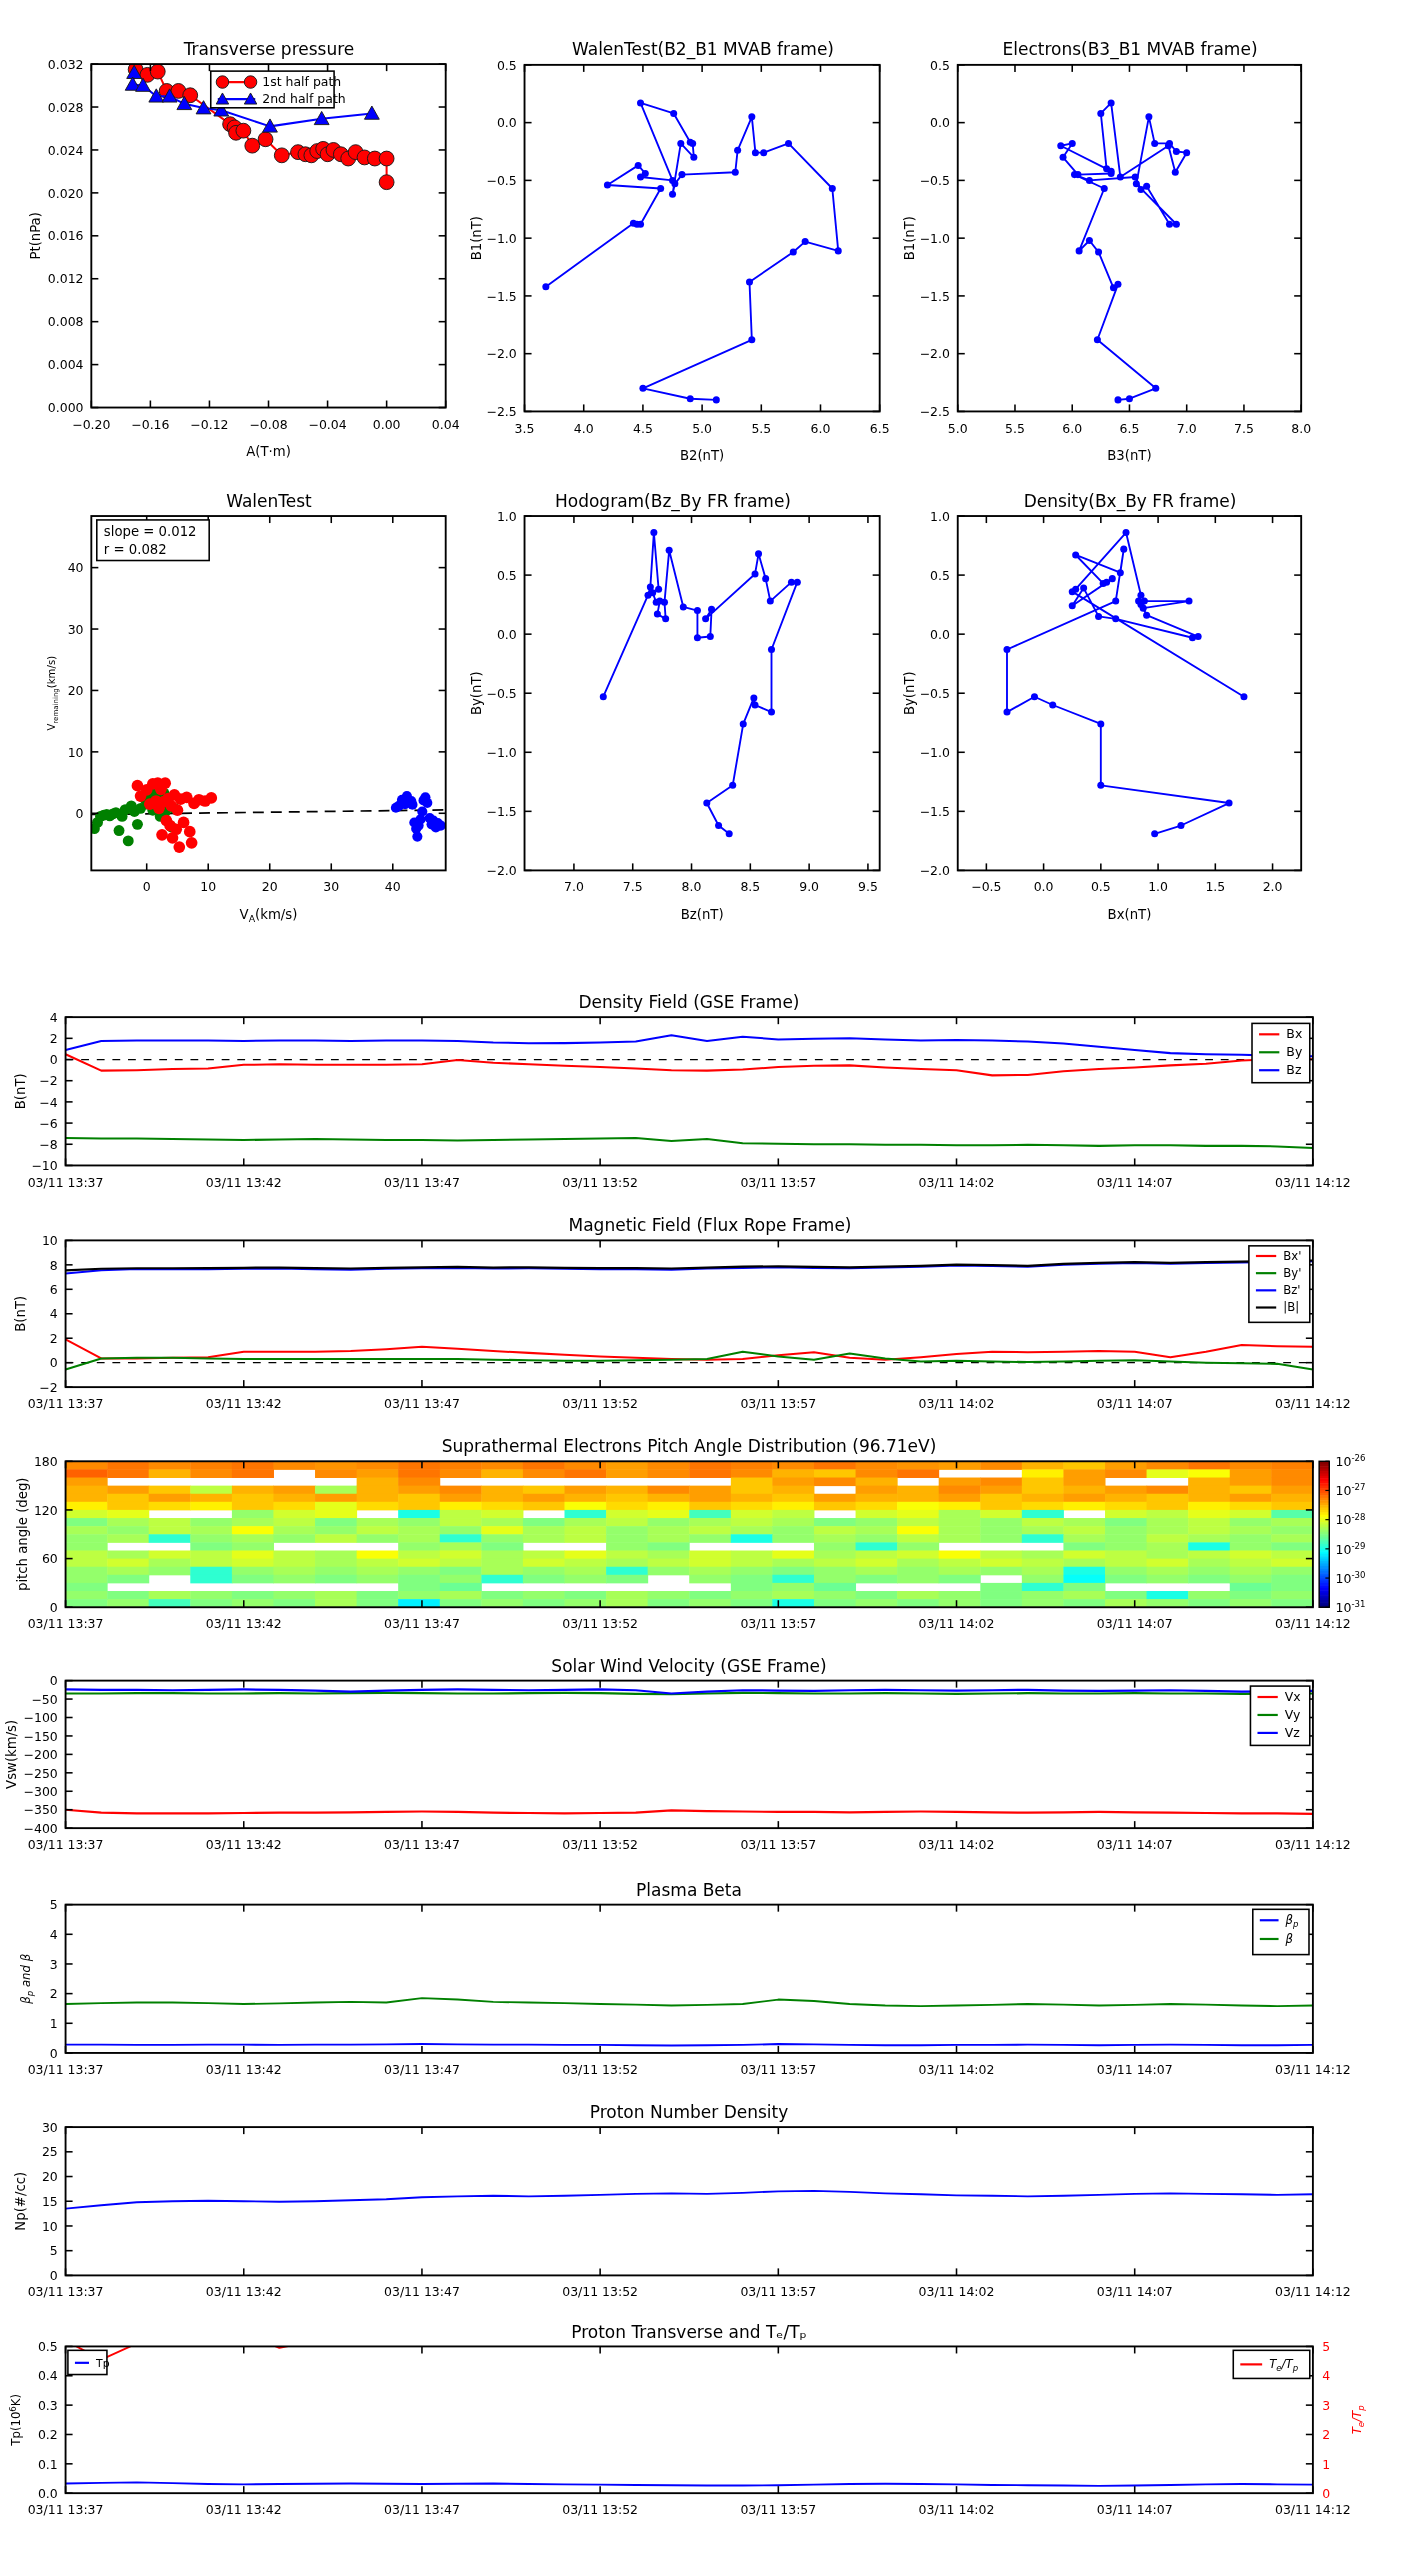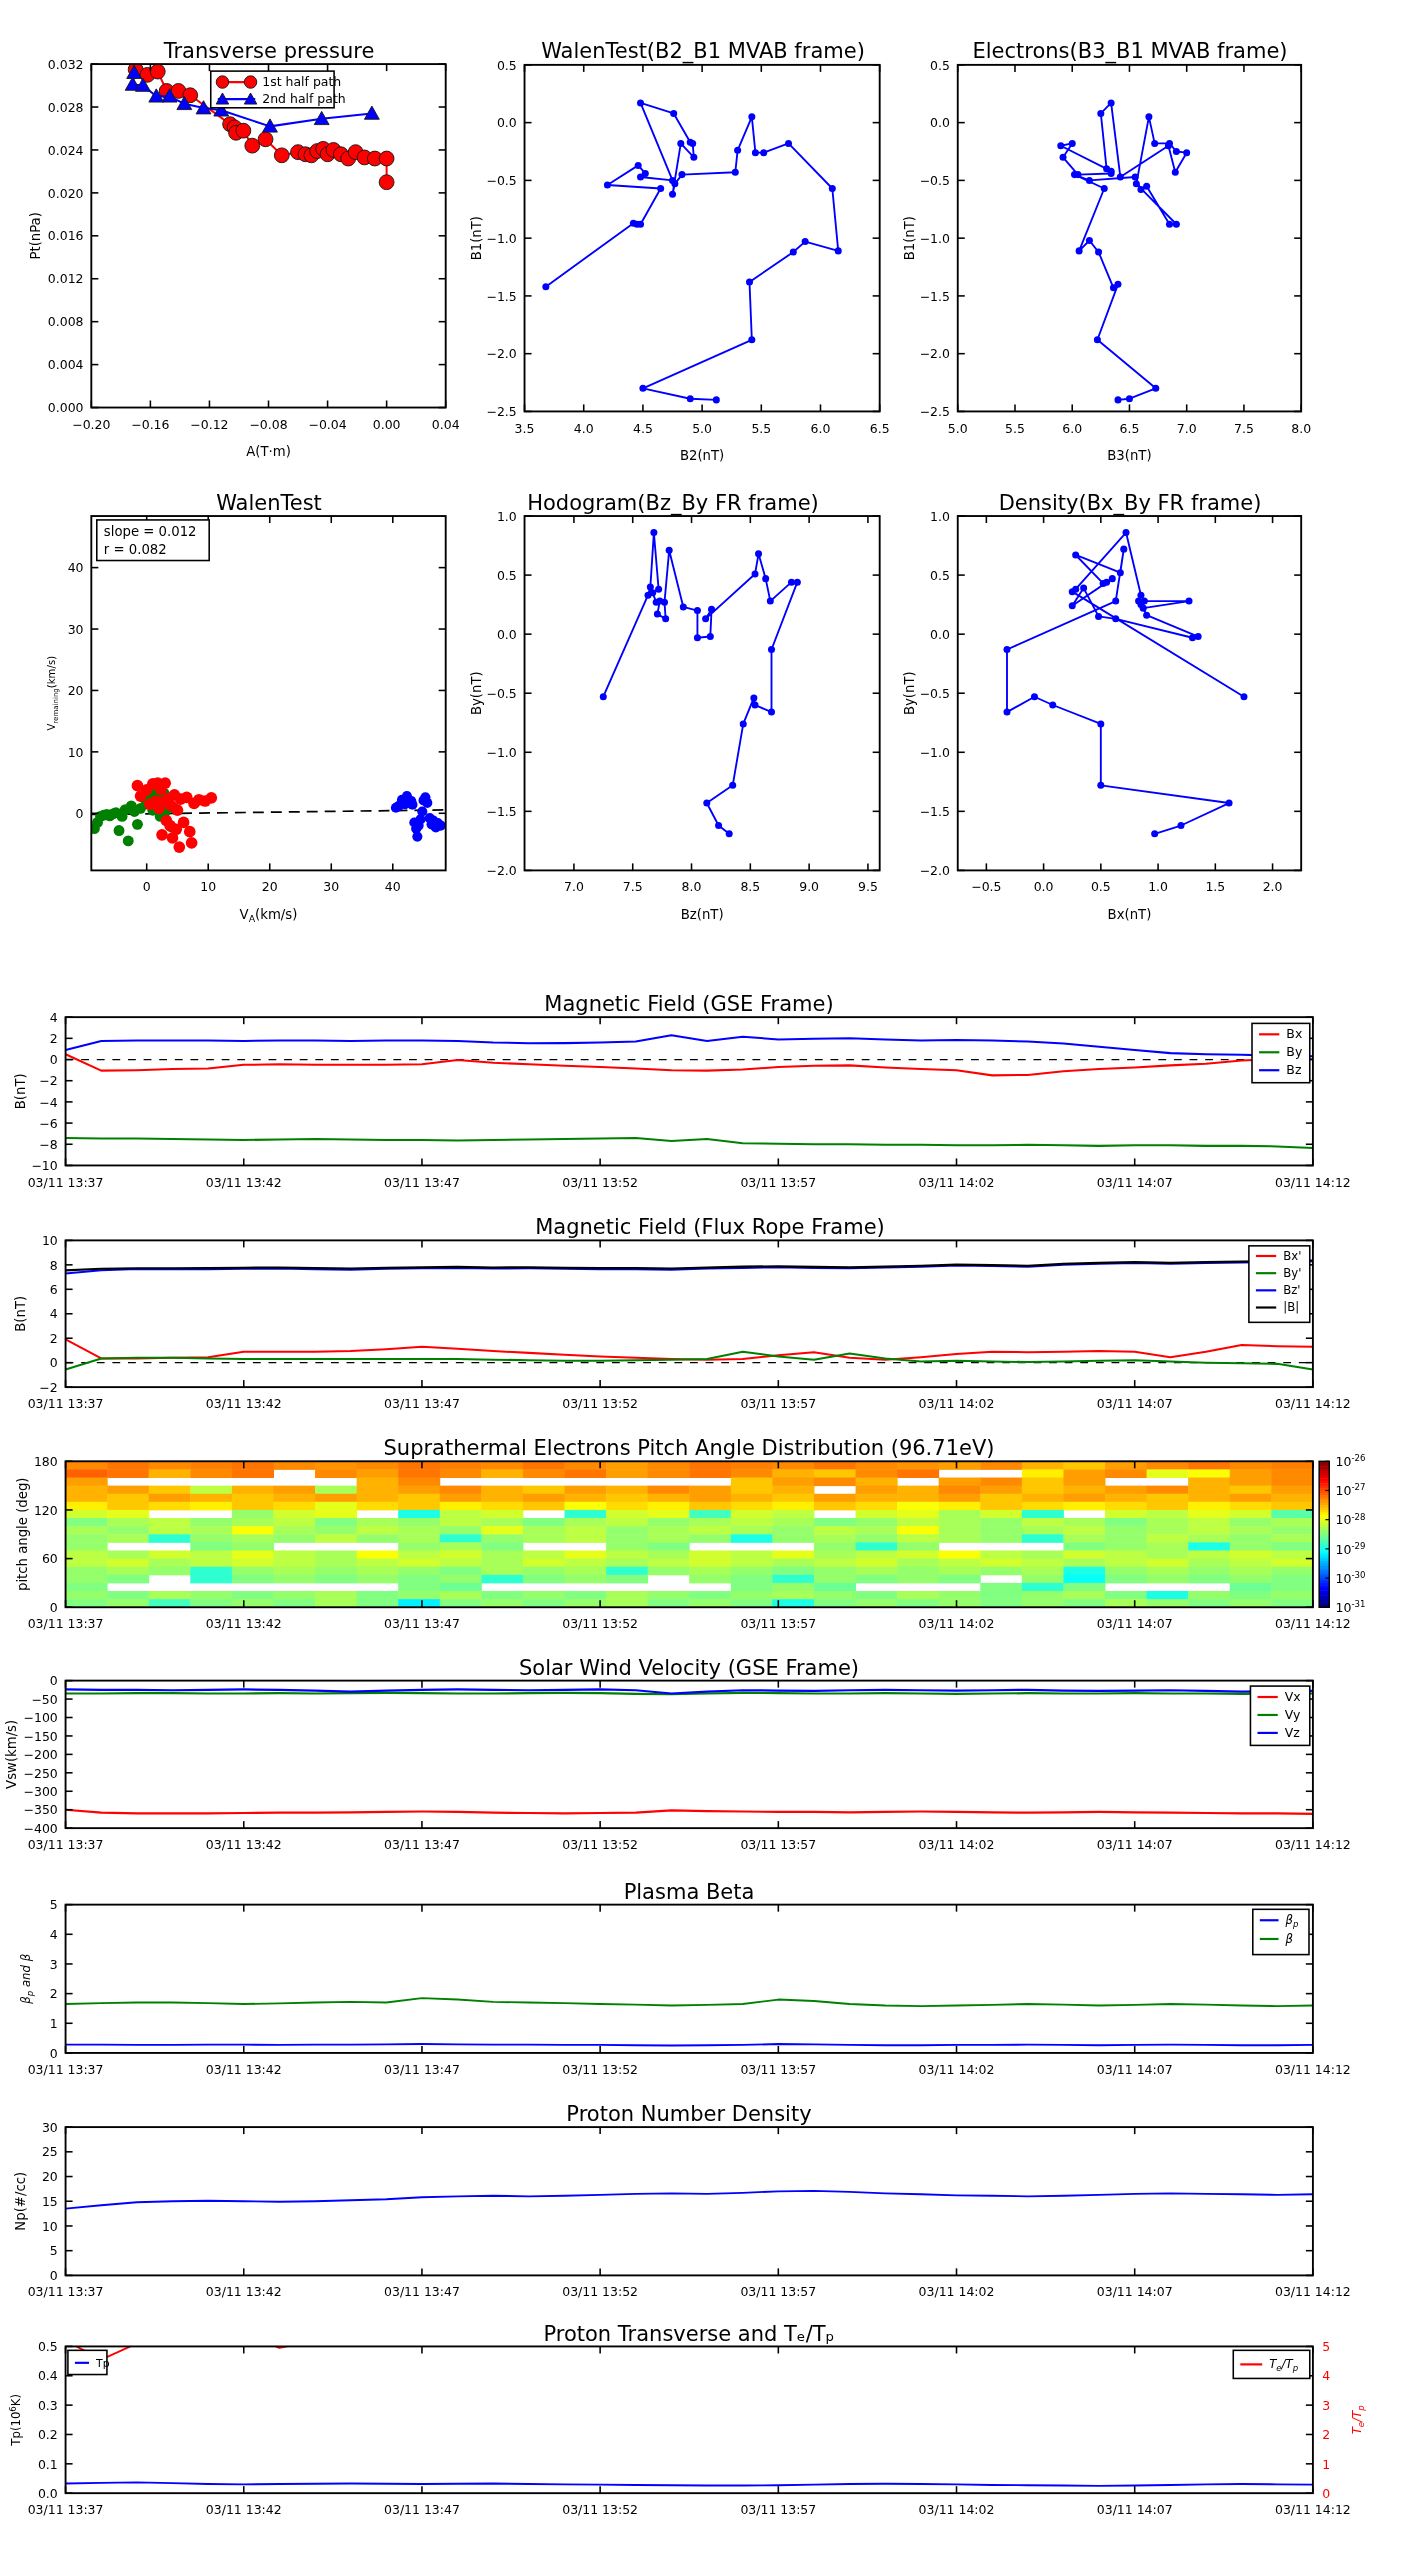--- a/index.html
+++ b/index.html
@@ -1,19 +1,19 @@
 <!DOCTYPE html>
 <html style="font-size:12.5px"><head>
 <meta charset="utf-8">
 <style>
   html,body{margin:0;padding:0;background:#fff;}
   .figure{position:relative;width:1405px;height:2576px;background:#ffffff;overflow:hidden;
           font-family:"DejaVu Sans","Liberation Sans",sans-serif;}
   .figure svg{position:absolute;left:0;top:0;}
-  .chart-title{position:absolute;transform:translateX(-50%);font-size:21px;color:#000;
+  .chart-title{position:absolute;transform:translateX(-50%);font-size:17px;color:#000;
                white-space:nowrap;font-family:"DejaVu Sans","Liberation Sans",sans-serif;}
 </style>
 </head>
 <body>
 
 <div class="figure">
   <svg id="fig" width="1405" height="2576" viewBox="0 0 1800 3300">
       <g>
         <clipPath id="cp0">
           <rect x="117" y="82" width="454" height="440"></rect>
@@ -1591,21 +1591,21 @@
           <text x="1626" y="3034" font-size="15" text-anchor="start" fill="#000" font-family="&quot;DejaVu Sans&quot;,&quot;Liberation Sans&quot;,sans-serif" font-style="italic"><tspan>T</tspan><tspan dy="3.75" font-size="11">e</tspan><tspan dy="-3.75">/T</tspan><tspan dy="3.75" font-size="11">p</tspan></text>
         </g>
       </g>
     </svg>
   <div class="chart-title" style="left:269px;top:39px">Transverse pressure</div>
   <div class="chart-title" style="left:703px;top:39px">WalenTest(B2_B1 MVAB frame)</div>
   <div class="chart-title" style="left:1130px;top:39px">Electrons(B3_B1 MVAB frame)</div>
   <div class="chart-title" style="left:269px;top:491px">WalenTest</div>
   <div class="chart-title" style="left:673px;top:491px">Hodogram(Bz_By FR frame)</div>
   <div class="chart-title" style="left:1130px;top:491px">Density(Bx_By FR frame)</div>
-  <div class="chart-title" style="left:689px;top:992px">Magnetic Field (GSE Frame)</div>
+  <div class="chart-title" style="left:689px;top:992px">Density Field (GSE Frame)</div>
   <div class="chart-title" style="left:710px;top:1215px">Magnetic Field (Flux Rope Frame)</div>
   <div class="chart-title" style="left:689px;top:1436px">Suprathermal Electrons Pitch Angle Distribution (96.71eV)</div>
   <div class="chart-title" style="left:689px;top:1656px">Solar Wind Velocity (GSE Frame)</div>
   <div class="chart-title" style="left:689px;top:1880px">Plasma Beta</div>
   <div class="chart-title" style="left:689px;top:2102px">Proton Number Density</div>
   <div class="chart-title" style="left:689px;top:2322px">Proton Transverse and Tₑ/Tₚ</div>
 </div>
 
 
 </body></html>

